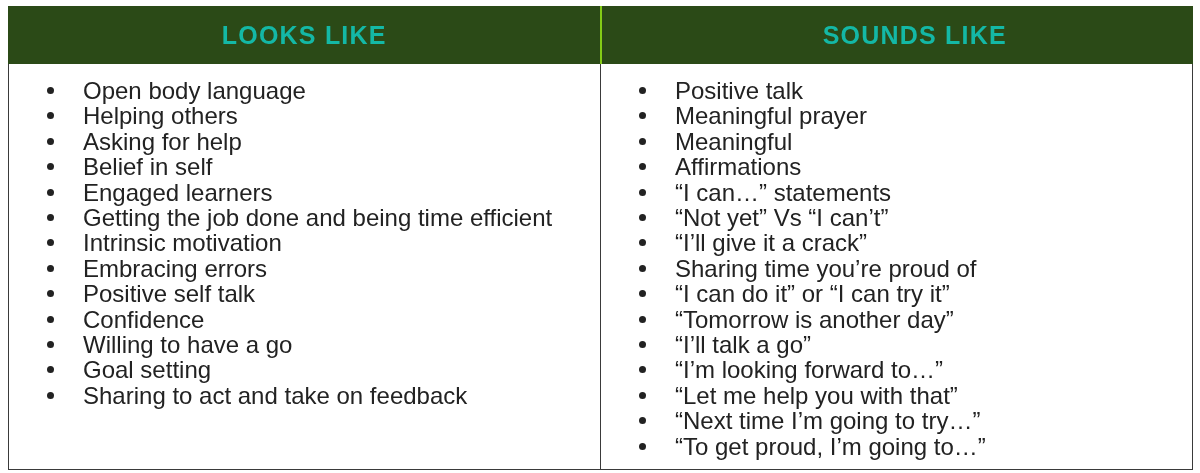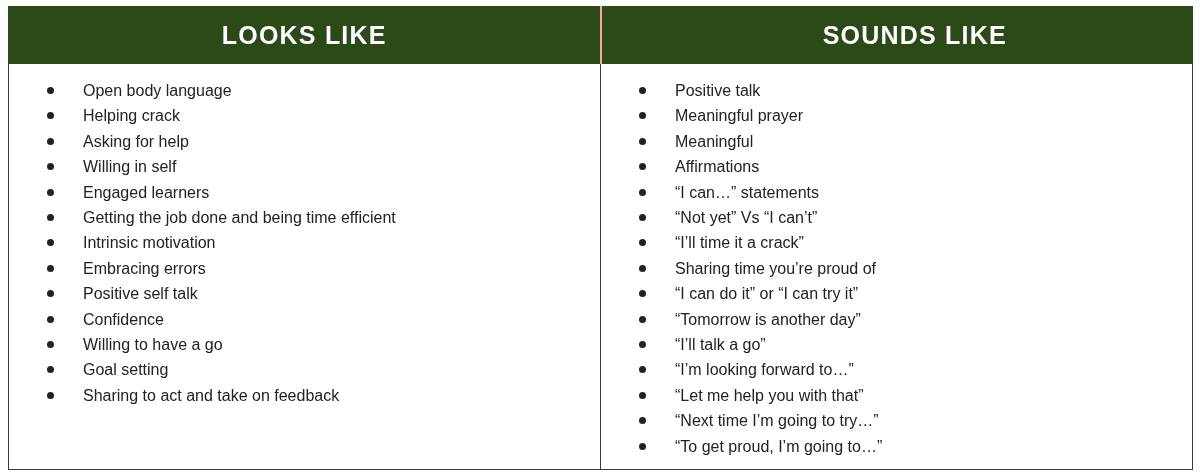--- a/index.html
+++ b/index.html
@@ -24,55 +24,55 @@
     table-layout: fixed;
     width: 1184px;
     height: 460px;
     border: 1px solid #3a3a3a;
   }
   table.lookslike-table col.col-left { width: 592px; }
   table.lookslike-table col.col-right { width: 592px; }
 
   th.header-cell {
     background: #2b4a17;
-    color: #ffffff;
+    color: #14b8a6;
     font-size: 25px;
     font-weight: bold;
     letter-spacing: 1.2px;
     text-align: center;
     height: 56px;
     padding: 0;
     border: 1px solid #2b4a17;
     font-family: "Liberation Sans", sans-serif;
   }
   th.header-cell .hdr-text {
     display: block;
     line-height: 56px;
   }
   th.header-cell + th.header-cell {
-    border-left: 2px solid #fca5a5;
+    border-left: 2px solid #84cc16;
     padding-left: 36px;
   }
 
   td.body-cell {
     vertical-align: top;
     border: 1px solid #3a3a3a;
     padding: 14px 10px 10px 10px;
     background: #ffffff;
   }
   td.body-cell.left-cell { border-right: 1px solid #3a3a3a; }
 
   ul.item-list {
     list-style: none;
     margin: 0;
     padding: 0 0 0 28px;
   }
   ul.item-list li {
     position: relative;
-    font-size: 16px;
+    font-size: 24px;
     line-height: 25.4px;
     color: #222222;
     padding-left: 36px;
     margin: 0;
     white-space: nowrap;
   }
   ul.item-list li .bullet-dot {
     position: absolute;
     left: 0;
     top: 9px;
@@ -103,43 +103,43 @@
         <th class="header-cell">
           <span class="hdr-text">SOUNDS LIKE</span>
         </th>
       </tr>
     </thead>
     <tbody>
       <tr>
         <td class="body-cell left-cell">
           <ul class="item-list">
             <li><span class="bullet-dot"></span><span class="item-text">Open body language</span></li>
-            <li><span class="bullet-dot"></span><span class="item-text">Helping crack</span></li>
+            <li><span class="bullet-dot"></span><span class="item-text">Helping others</span></li>
             <li><span class="bullet-dot"></span><span class="item-text">Asking for help</span></li>
-            <li><span class="bullet-dot"></span><span class="item-text">Willing in self</span></li>
+            <li><span class="bullet-dot"></span><span class="item-text">Belief in self</span></li>
             <li><span class="bullet-dot"></span><span class="item-text">Engaged learners</span></li>
             <li><span class="bullet-dot"></span><span class="item-text">Getting the job done and being time efficient</span></li>
             <li><span class="bullet-dot"></span><span class="item-text">Intrinsic motivation</span></li>
             <li><span class="bullet-dot"></span><span class="item-text">Embracing errors</span></li>
             <li><span class="bullet-dot"></span><span class="item-text">Positive self talk</span></li>
             <li><span class="bullet-dot"></span><span class="item-text">Confidence</span></li>
             <li><span class="bullet-dot"></span><span class="item-text">Willing to have a go</span></li>
             <li><span class="bullet-dot"></span><span class="item-text">Goal setting</span></li>
             <li><span class="bullet-dot"></span><span class="item-text">Sharing to act and take on feedback</span></li>
           </ul>
         </td>
         <td class="body-cell right-cell">
           <ul class="item-list">
             <li><span class="bullet-dot"></span><span class="item-text">Positive talk</span></li>
             <li><span class="bullet-dot"></span><span class="item-text">Meaningful prayer</span></li>
             <li><span class="bullet-dot"></span><span class="item-text">Meaningful</span></li>
             <li><span class="bullet-dot"></span><span class="item-text">Affirmations</span></li>
             <li><span class="bullet-dot"></span><span class="item-text">“I can…” statements</span></li>
             <li><span class="bullet-dot"></span><span class="item-text">“Not yet” Vs “I can’t”</span></li>
-            <li><span class="bullet-dot"></span><span class="item-text">“I’ll time it a crack”</span></li>
+            <li><span class="bullet-dot"></span><span class="item-text">“I’ll give it a crack”</span></li>
             <li><span class="bullet-dot"></span><span class="item-text">Sharing time you’re proud of</span></li>
             <li><span class="bullet-dot"></span><span class="item-text">“I can do it” or “I can try it”</span></li>
             <li><span class="bullet-dot"></span><span class="item-text">“Tomorrow is another day”</span></li>
             <li><span class="bullet-dot"></span><span class="item-text">“I’ll talk a go”</span></li>
             <li><span class="bullet-dot"></span><span class="item-text">“I’m looking forward to…”</span></li>
             <li><span class="bullet-dot"></span><span class="item-text">“Let me help you with that”</span></li>
             <li><span class="bullet-dot"></span><span class="item-text">“Next time I’m going to try…”</span></li>
             <li><span class="bullet-dot"></span><span class="item-text">“To get proud, I’m going to…”</span></li>
           </ul>
         </td>

